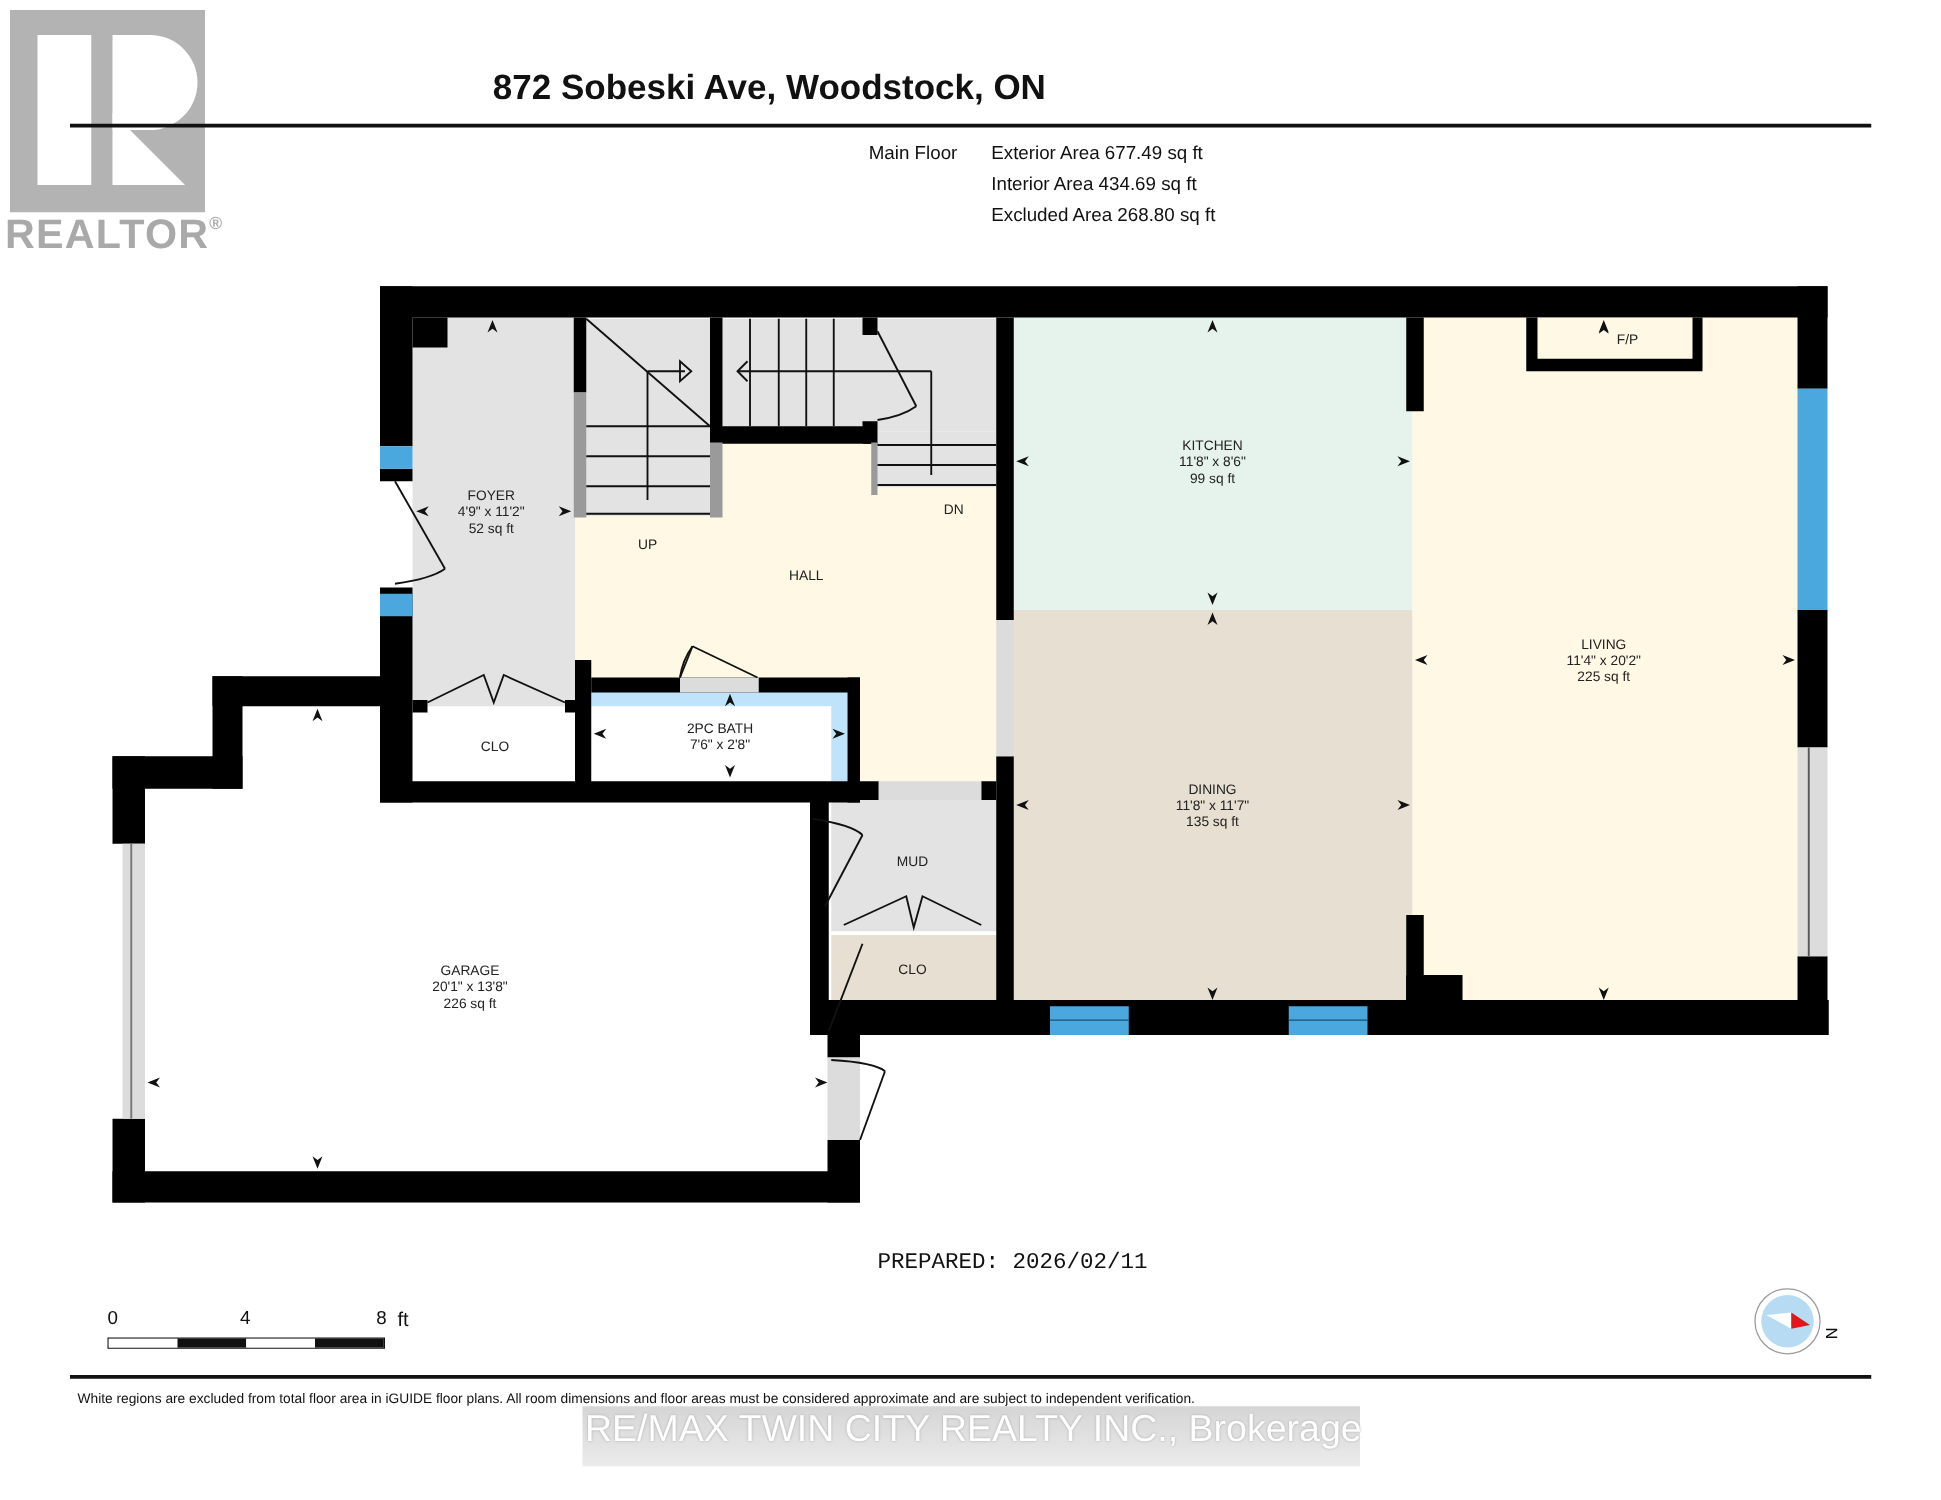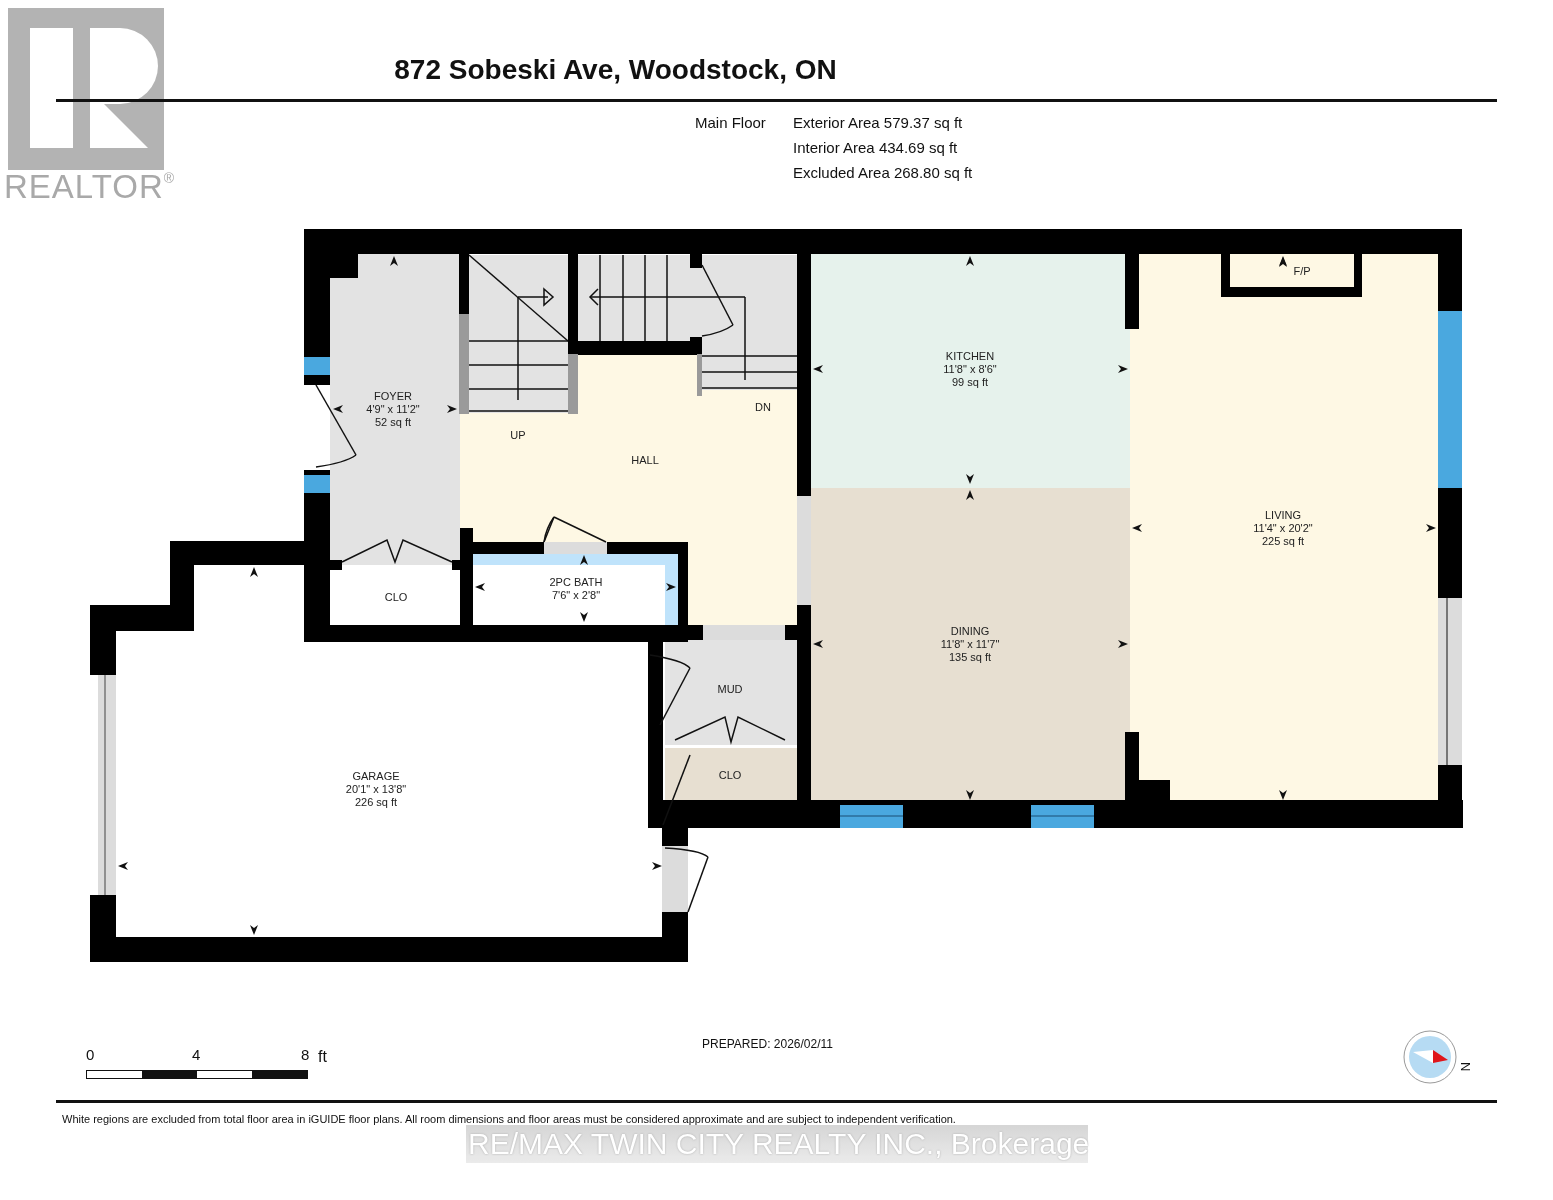--- a/index.html
+++ b/index.html
@@ -1,55 +1,55 @@
 <!DOCTYPE html>
 <html><head>
 <meta charset="utf-8">
 <style>
   html, body { margin:0; padding:0; background:#ffffff; }
   body { width:1553px; height:1200px; position:relative; overflow:hidden; font-family:"Liberation Sans", sans-serif; color:#111; }
   .logo { position:absolute; left:8px; top:8px; width:156px; height:162px; }
-  .logo-text { position:absolute; left:4px; top:168px; font-size:33px; color:#a9a9a9; letter-spacing:1px; font-family:"Liberation Sans", sans-serif; }
+  .logo-text { position:absolute; left:4px; top:168px; font-size:33px; color:#a9a9a9; letter-spacing:1px; font-family:"Liberation Sans", sans-serif;font-weight:bold; }
   .logo-text sup { font-size:14px; vertical-align:top; position:relative; top:2px; }
   .title { position:absolute; left:0; width:1231px; top:54px; text-align:center; font-size:28px; font-weight:bold; }
   .rule-top { position:absolute; left:56px; top:99px; width:1441px; height:3px; background:#111; }
   .areas { position:absolute; left:695px; top:110px; font-size:15px; line-height:25px; }
   .areas .fl { position:absolute; left:0; top:0; font-weight:normal; white-space:nowrap; }
   .areas .list { position:absolute; left:98px; top:0; white-space:nowrap; }
   .plan { position:absolute; left:0; top:0; }
   .lbl { font-family:"Liberation Sans", sans-serif; font-size:11px; fill:#222; text-anchor:middle; }
   .scale { position:absolute; left:86px; top:1046px; }
   .scale-num { position:absolute; font-size:15px; top:0; }
   .scale-bar { position:absolute; top:24px; left:0; width:220px; height:7px; border:1px solid #111; display:flex; }
   .scale-bar div { flex:1; }
   .scale-unit { position:absolute; left:232px; top:2px; font-size:16px; }
-  .prepared { position:absolute; left:702px; top:1037px; font-size:12px; }
+  .prepared { position:absolute; left:702px; top:1000px; font-size:18px;font-family:Liberation Mono, monospace; }
   .compass { position:absolute; left:1403px; top:1030px; }
   .rule-bot { position:absolute; left:56px; top:1100px; width:1441px; height:3px; background:#111; }
   .disclaimer { position:absolute; left:62px; top:1113px; font-size:11px; white-space:nowrap; }
-  .watermark { position:absolute; left:466px; top:1125px; width:620px; height:38px; font-size:30px; color:#fff; background:linear-gradient(180deg,#cfcfcf,#e8e8e8); opacity:0.85; white-space:nowrap; line-height:38px; text-shadow:0 0 2px #999; padding-left:2px; }
+  .watermark { position:absolute; left:466px; top:1125px; width:620px; height:48px; font-size:30px; color:#fff; background:linear-gradient(180deg,#cfcfcf,#e8e8e8); opacity:0.85; white-space:nowrap; line-height:38px; text-shadow:0 0 2px #999; padding-left:2px; }
 </style>
 </head>
 <body>
 
 <svg class="logo" viewBox="0 0 156 162">
   <rect x="0" y="0" width="156" height="162" fill="#b3b3b3"></rect>
   <rect x="22" y="20" width="43" height="120" fill="#fff"></rect>
   <path d="M82 20 H112 A38 38 0 0 1 112 96 H82 Z" fill="#fff"></path>
   <path d="M82 82 L140 140 H82 Z" fill="#fff"></path>
 </svg>
 <div class="logo-text"><span>REALTOR</span><sup>®</sup></div>
 
 <div class="title">872 Sobeski Ave, Woodstock, ON</div>
 <div class="rule-top"></div>
 
 <div class="areas">
   <div class="fl">Main Floor</div>
   <div class="list">
-    <div>Exterior Area 579.37 sq ft</div>
+    <div>Exterior Area 677.49 sq ft</div>
     <div>Interior Area 434.69 sq ft</div>
     <div>Excluded Area 268.80 sq ft</div>
   </div>
 </div>
 
 <svg class="plan" width="1553" height="1200" viewBox="0 0 1553 1200">
 
   <rect x="330" y="253" width="130" height="315" fill="#e3e3e3"></rect>
   <rect x="468" y="255" width="100" height="158" fill="#e3e3e3"></rect>
   <rect x="578" y="255" width="220" height="90" fill="#e3e3e3"></rect>

